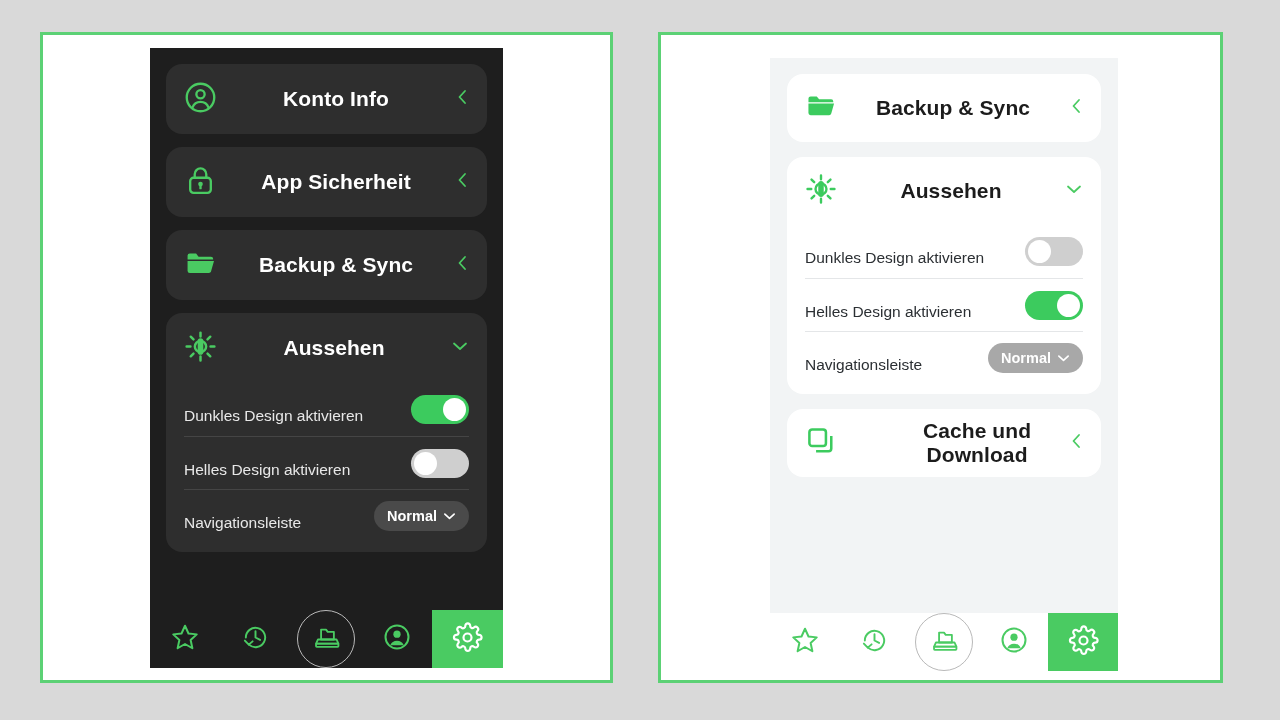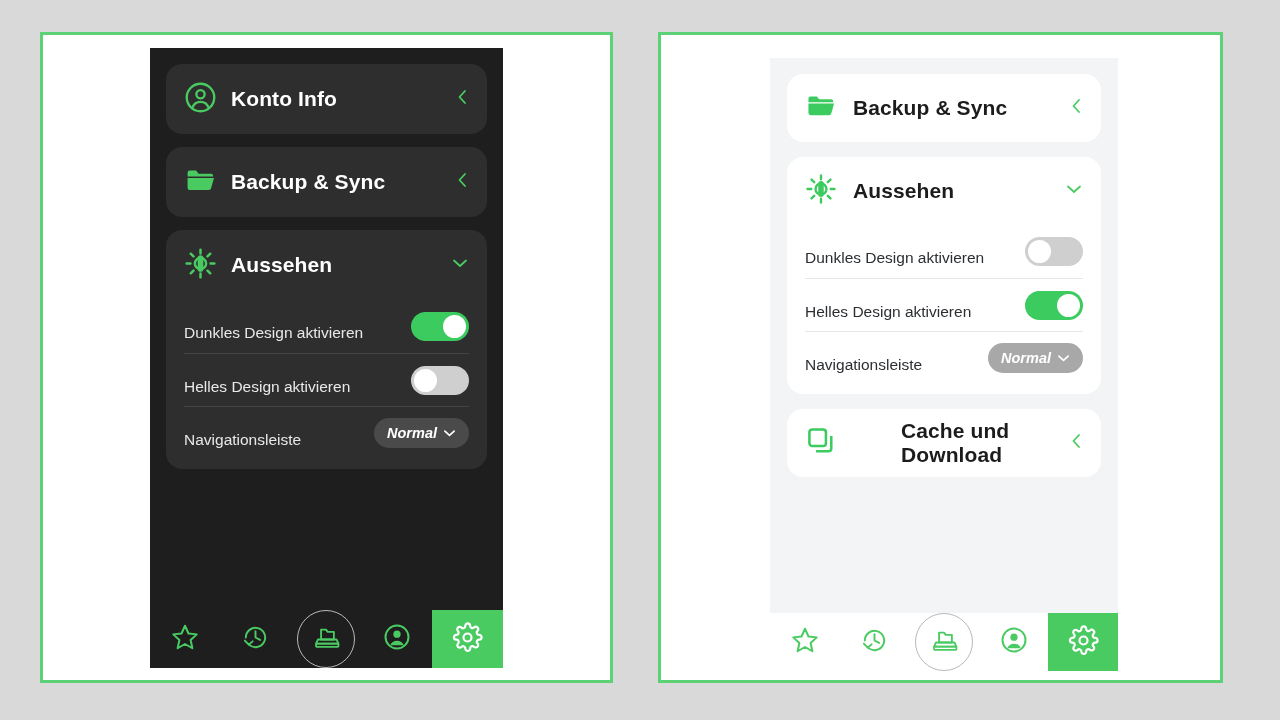--- a/index.html
+++ b/index.html
@@ -18,21 +18,21 @@
     border: 3px solid #5cd175;
   }
   #frame-left  { left: 40px;  top: 32px; width: 573px; height: 651px; }
   #frame-right { left: 658px; top: 32px; width: 565px; height: 651px; }
 
   
   .phone { position: absolute; display: flex; flex-direction: column; overflow: hidden; }
   #phone-dark  { left: 150px; top: 48px; width: 353px; height: 620px; background: #1e1e1e; }
   #phone-light { left: 770px; top: 58px; width: 348px; height: 613px; background: #f2f4f5; }
 
-  .screen { flex: 1 1 auto; padding: 16px; display: flex; flex-direction: column; gap: 13px; overflow: hidden; }
+  .screen { flex: 1 1 auto; padding: 16px; display: flex; flex-direction: column; gap: 13px; overflow: hidden; text-align: center; }
   #phone-light .screen { padding: 16px 17px; gap: 15px; }
 
   
   .card { border-radius: 16px; }
   #phone-dark  .card { background: #2e2e2e; }
   #phone-light .card { background: #ffffff; }
 
   .row-head {
     display: flex; align-items: center;
     gap: 14px; padding: 0 18px;
@@ -69,21 +69,21 @@
   }
   .toggle.on  { background: #3ccb5e; }
   .toggle.on  .knob { right: 3px; }
   .toggle.off { background: #cfcfcf; }
   .toggle.off .knob { left: 3px; }
 
   
   .pill {
     display: flex; align-items: center; gap: 6px;
     height: 30px; padding: 6px 13px; border-radius: 17px;
-    font-size: 14.5px; font-weight: bold; color: #ffffff; flex: 0 0 auto; font-style: italic;
+    font-size: 14.5px; font-weight: bold; color: #ffffff; flex: 0 0 auto;
   }
   #phone-dark  .pill { background: #4a4a4a; }
   #phone-light .pill { background: #a8a8a8; }
 
   
   .nav { flex: 0 0 auto; height: 58px; display: flex; align-items: stretch; position: relative; }
   #phone-dark  .nav { background: #1e1e1e; }
   #phone-light .nav { background: #ffffff; }
   .nav-item {
     flex: 1 1 0; display: flex; align-items: center; justify-content: center;
@@ -117,20 +117,38 @@
           </span>
           <span class="row-title">Konto Info</span>
           <span class="chev">
             <svg width="14" height="18" viewBox="0 0 12 18" fill="none" stroke="#4acb62" stroke-width="1.8" stroke-linecap="round" stroke-linejoin="round">
                 <polyline points="9,3 3.5,9 9,15"></polyline>
               </svg>
           </span>
         </div>
       </div>
 
+      <div class="card">
+        <div class="row-head">
+          <span class="icon">
+            <svg width="33" height="33" viewBox="0 0 24 24" fill="none" stroke="#4acb62" stroke-width="1.7">
+              <rect x="4.5" y="10" width="15" height="11" rx="2.4"></rect>
+              <path d="M7.8 10V7.4a4.2 4.2 0 0 1 8.4 0V10" stroke-linecap="round"></path>
+              <circle cx="12" cy="14.6" r="1.7" fill="#4acb62" stroke="none"></circle>
+              <path d="M12 15.4v2.2" stroke-linecap="round"></path>
+            </svg>
+          </span>
+          <span class="row-title">App Sicherheit</span>
+          <span class="chev">
+            <svg width="14" height="18" viewBox="0 0 12 18" fill="none" stroke="#4acb62" stroke-width="1.8" stroke-linecap="round" stroke-linejoin="round">
+                <polyline points="9,3 3.5,9 9,15"></polyline>
+              </svg>
+          </span>
+        </div>
+      </div>
 
       <div class="card">
         <div class="row-head">
           <span class="icon">
             <svg width="33" height="33" viewBox="0 0 24 24" fill="#4acb62">
               <path d="M2.6 6.4a1.6 1.6 0 0 1 1.6-1.6h4.6l1.8 2.2h9a1.6 1.6 0 0 1 1.6 1.6v.5H2.6z"></path>
               <path d="M2.6 10.1h19.2l-2.1 7.6a1.7 1.7 0 0 1-1.6 1.2H4.2a1.6 1.6 0 0 1-1.6-1.6z"></path>
             </svg>
           </span>
           <span class="row-title">Backup &amp; Sync</span>

